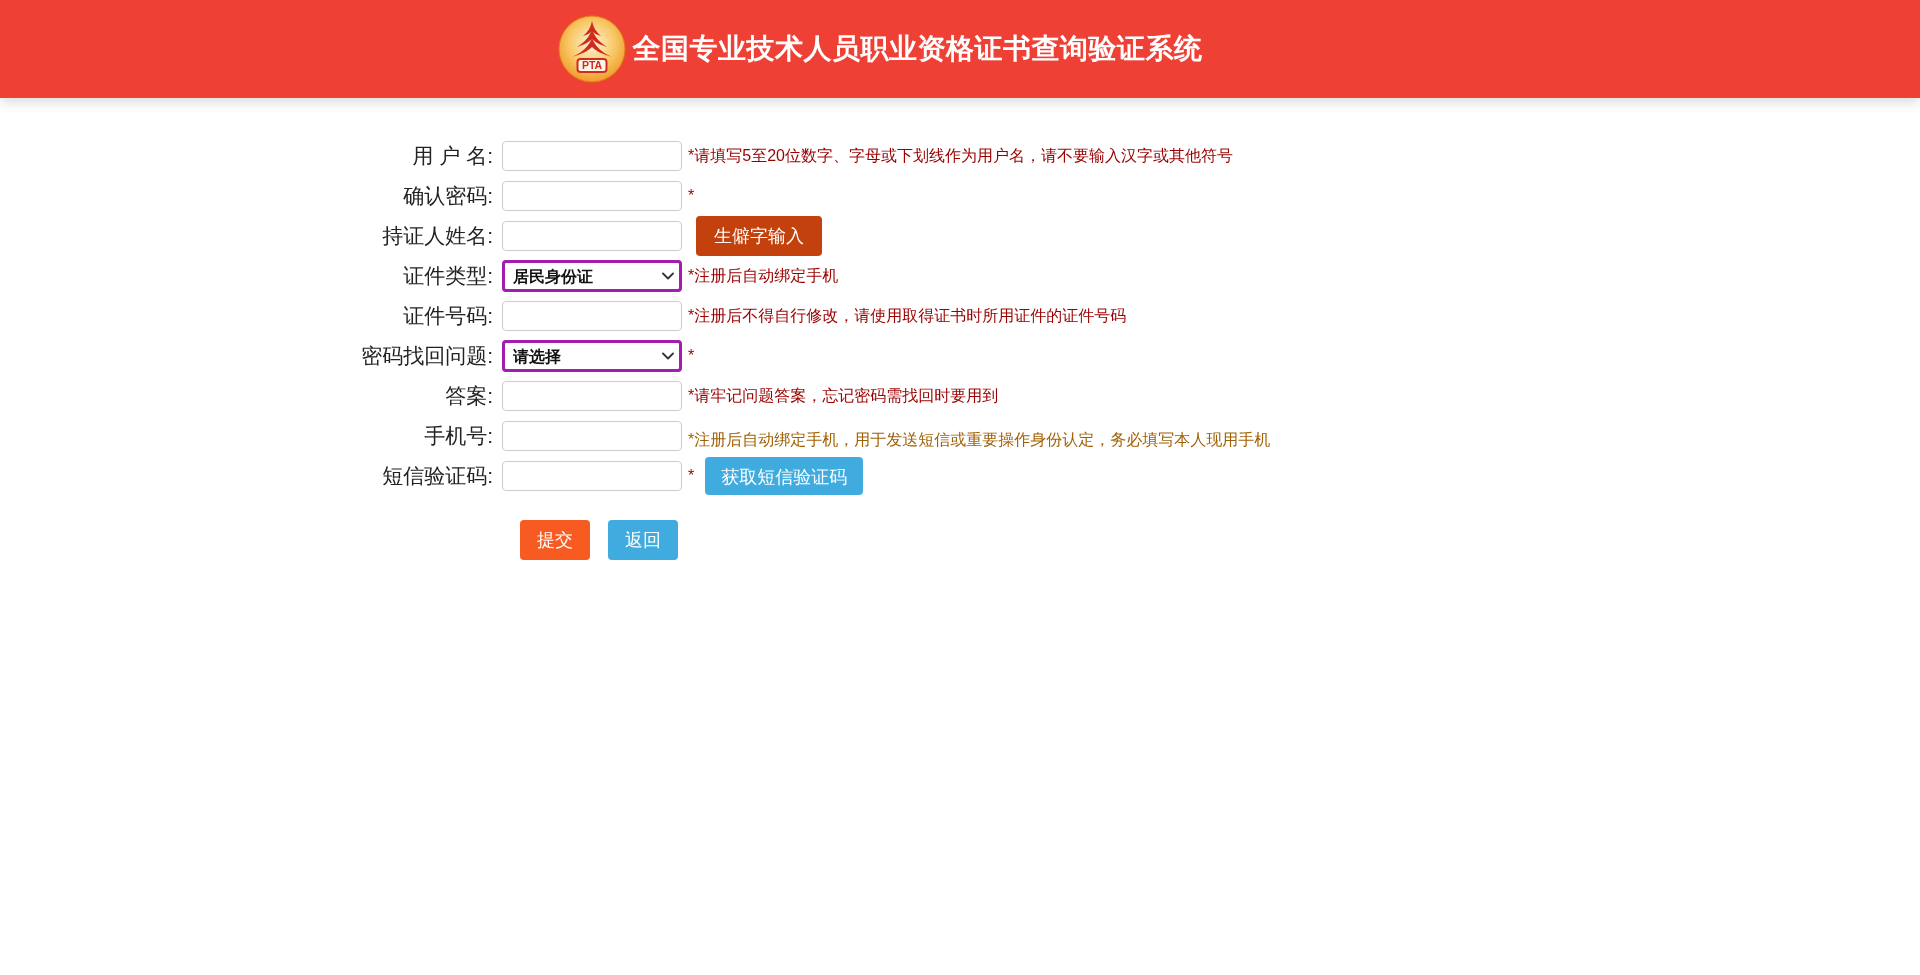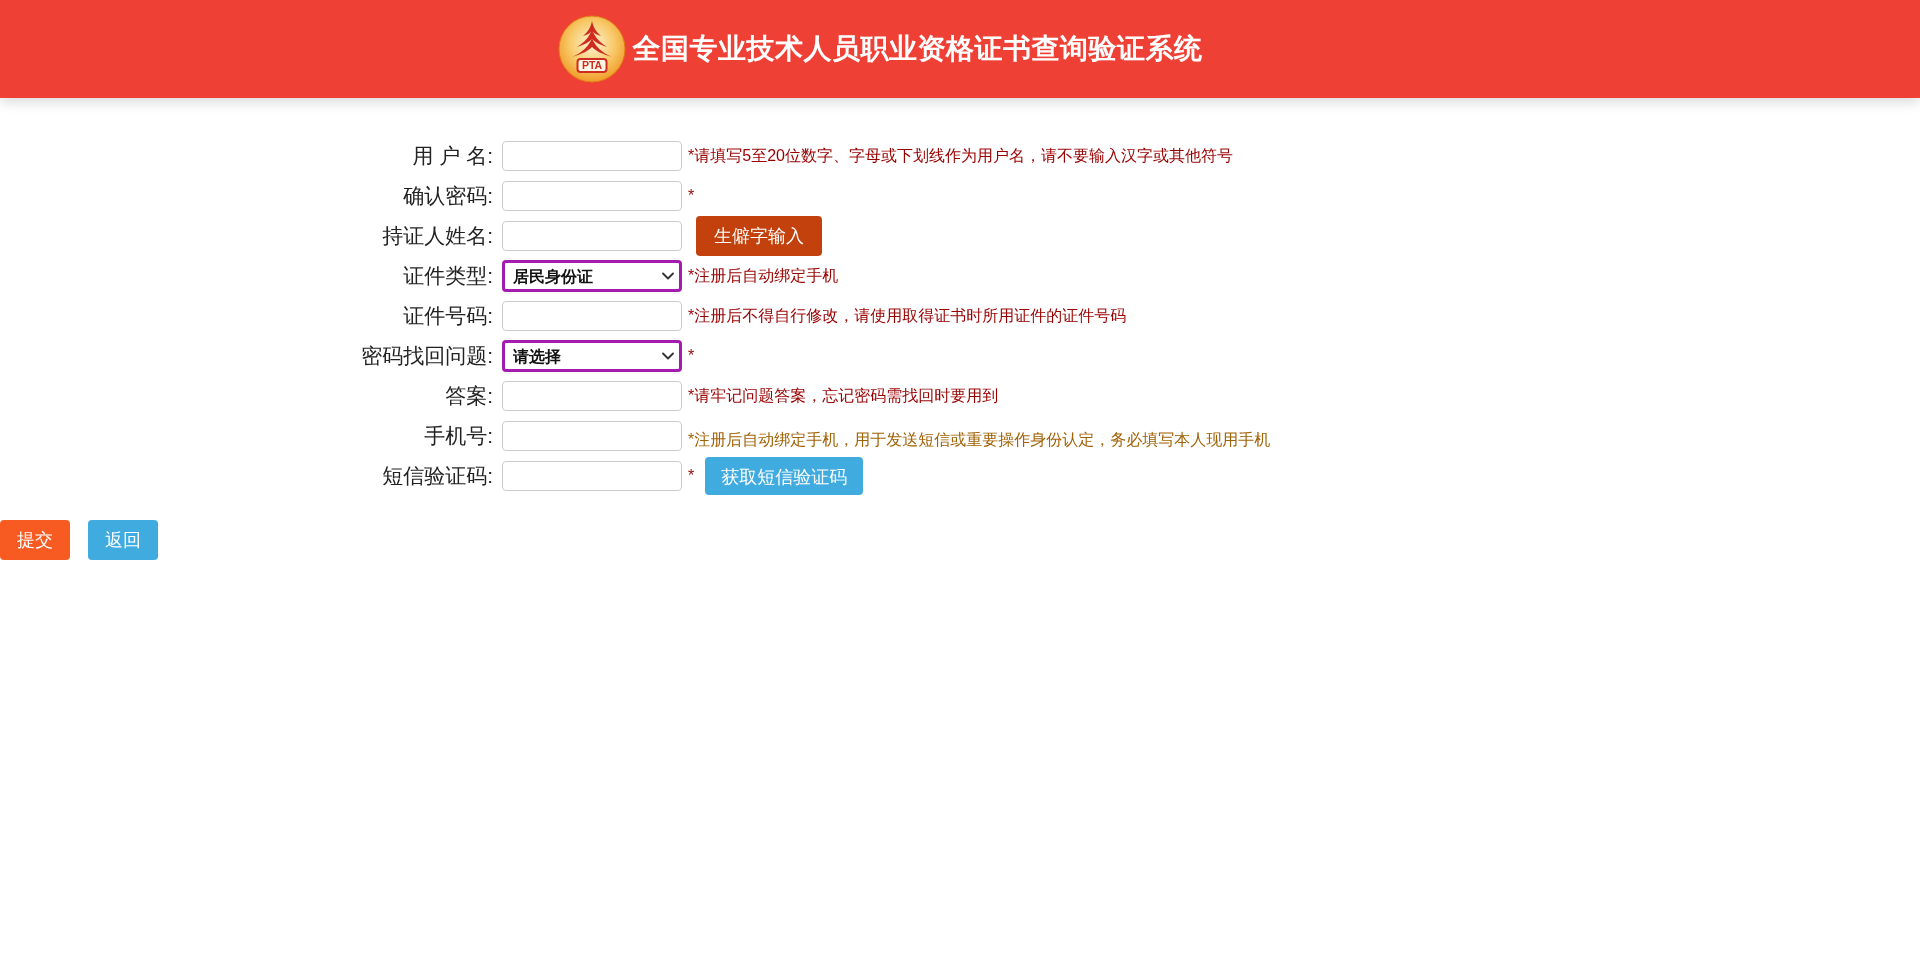--- a/index.html
+++ b/index.html
@@ -38,21 +38,21 @@
   }
   .chev { position: absolute; right: 8px; top: 50%; transform: translateY(-50%); pointer-events: none; line-height: 0; }
   .hint { margin-left: 6px; font-size: 16px; white-space: nowrap; }
   .side-btn {
     margin-left: 14px; height: 40px; padding: 0 18px;
     border: none; border-radius: 4px; color: #fff; font-size: 18px;
     cursor: pointer; font-family: inherit;
   }
   .side-btn.after-hint { margin-left: 11px; height: 38px; padding: 8px 16px; }
 
-  .actions { margin-top: 24px; display: flex; gap: 18px; }
+  .actions { margin-top: 24px; padding-left: 520px; display: flex; gap: 18px; }
   .btn {
     height: 40px; padding: 0 17px; border: none; border-radius: 4px;
     color: #fff; font-size: 18px; cursor: pointer; font-family: inherit;
   }
 </style>
 </head>
 <body>
 
 <div class="page">
 

